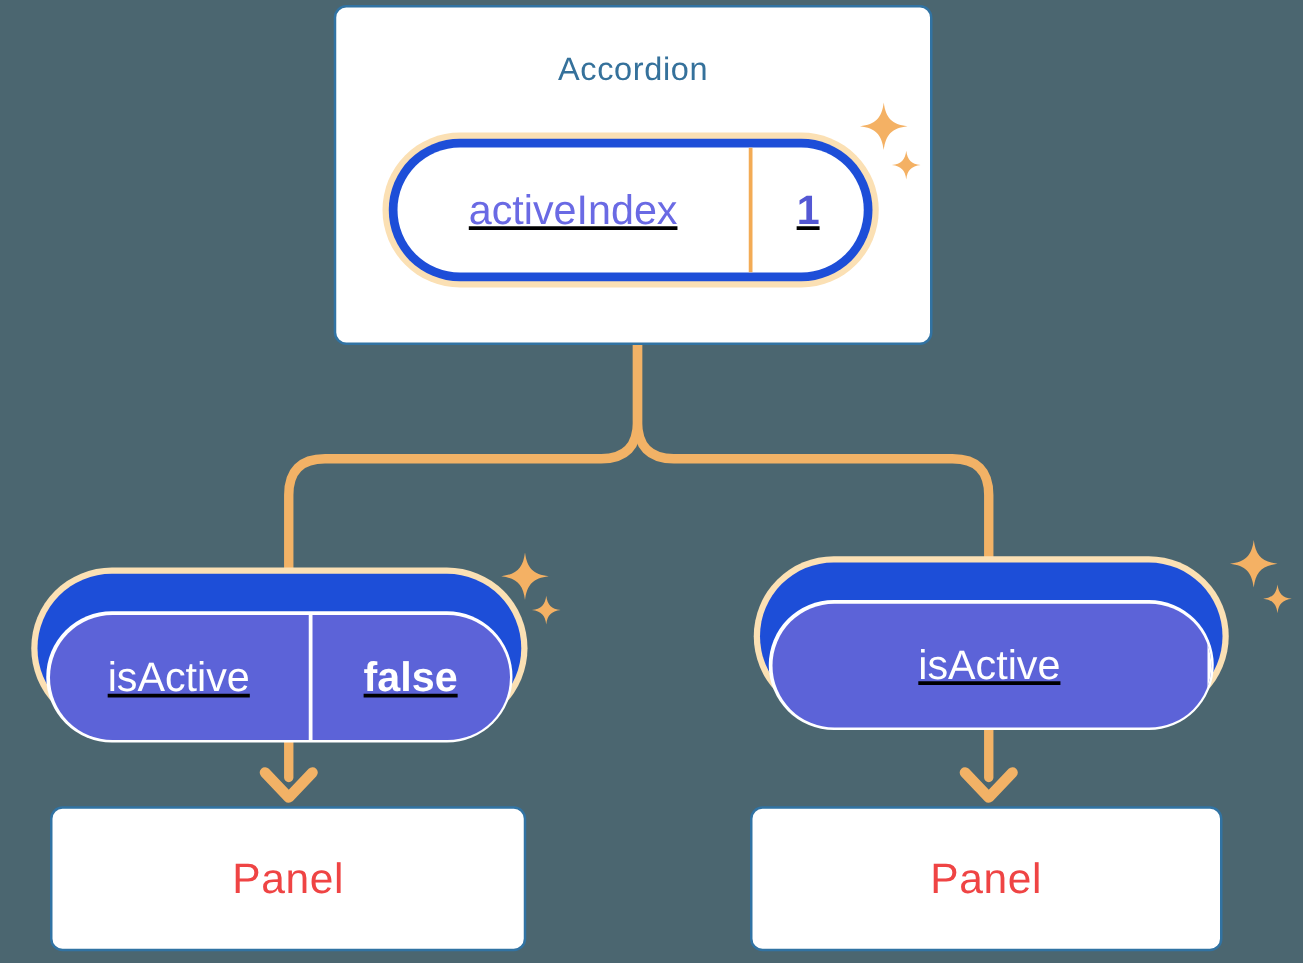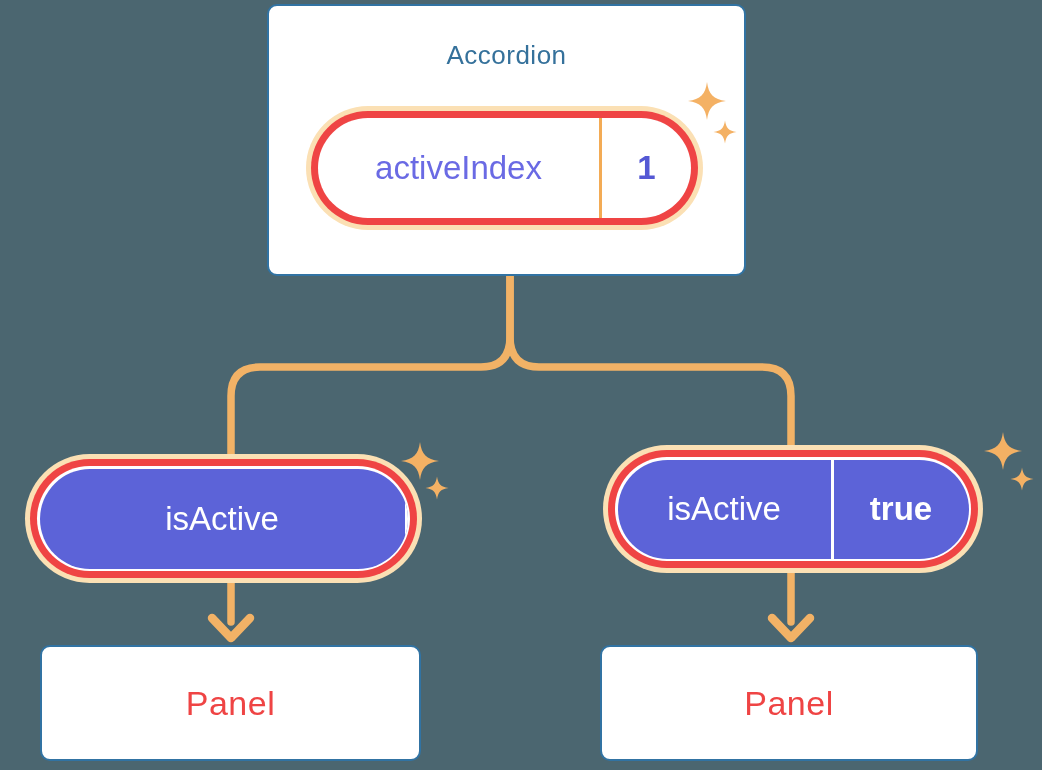--- a/index.html
+++ b/index.html
@@ -44,37 +44,38 @@
     position:absolute;
     background:#FBE0B4;
     border-radius:999px;
     padding:5px;
     z-index:3;
   }
   .state-halo{left:306px;top:106px;width:397px;height:124px;}
   .prop-halo-left{left:25px;top:454px;width:397px;height:129px;}
   .prop-halo-right{left:603px;top:445px;width:380px;height:128px;}
   .gold{
-    background:#ef4444;
+    background:#1d4ed8;
     border-radius:999px;
     padding:7px;
-    width:100%;height:100%;
+    width:100%;height:100%;text-decoration:underline;
   }
   .pill-inner{
     background:#ffffff;
     border-radius:999px;
     width:100%;height:100%;
     display:flex;align-items:stretch;
     overflow:hidden;
   }
   .prop-inner-wrap{
     background:#ffffff;
     border-radius:999px;
     width:100%;height:100%;
     padding:2.5px;
+    margin-top:23px;
   }
   .pill-purple{
     background:#5C63D8;
     border-radius:999px;
     width:100%;height:100%;
     display:flex;align-items:stretch;
     overflow:hidden;
   }
   .pill-label{
     flex:1;
@@ -121,32 +122,32 @@
       </div>
     </div>
   </div>
 
   <div class="halo prop-halo-left prop-pill prop-pill-left">
     <div class="gold">
       <div class="prop-inner-wrap">
         <div class="pill-purple">
           <span class="pill-label">isActive</span>
           <span class="pill-divider"></span>
+          <span class="pill-value">false</span>
         </div>
       </div>
     </div>
   </div>
 
   <div class="halo prop-halo-right prop-pill prop-pill-right">
     <div class="gold">
       <div class="prop-inner-wrap">
         <div class="pill-purple">
           <span class="pill-label">isActive</span>
           <span class="pill-divider"></span>
-          <span class="pill-value">true</span>
         </div>
       </div>
     </div>
   </div>
 
   <div class="card panel-box panel-left">
     <span class="panel-title">Panel</span>
   </div>
   <div class="card panel-box panel-right">
     <span class="panel-title">Panel</span>

